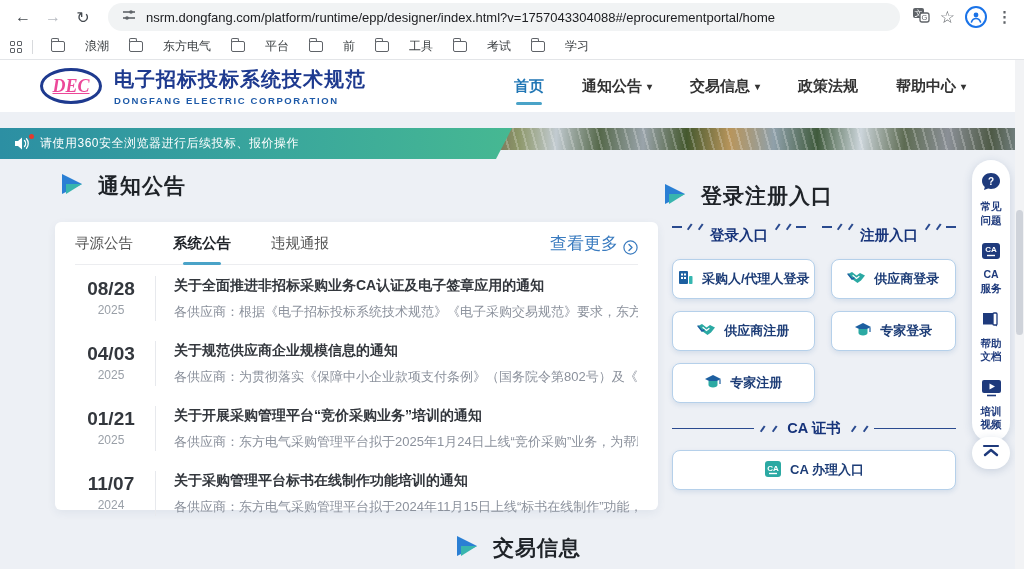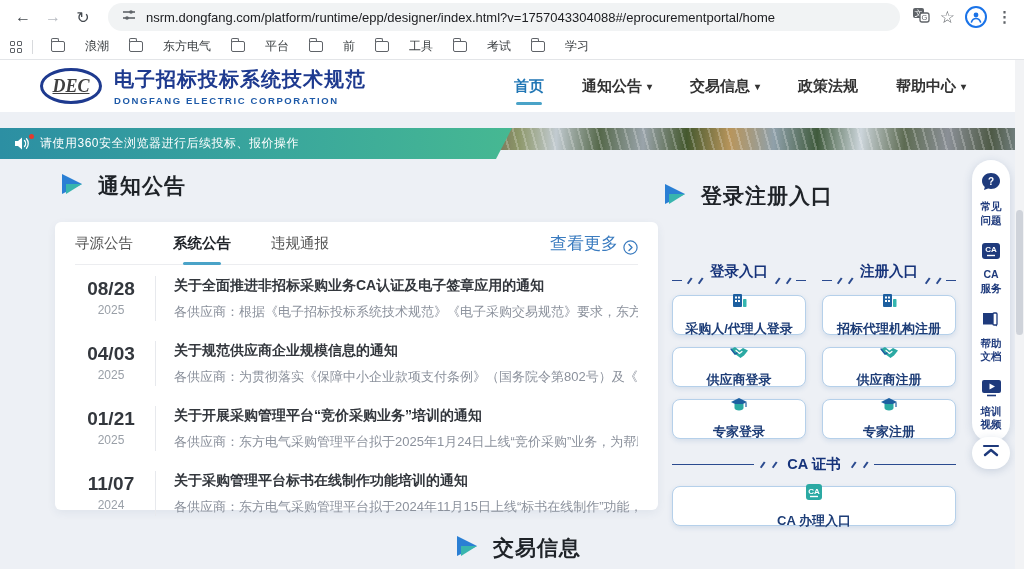--- a/index.html
+++ b/index.html
@@ -18,21 +18,21 @@
   .bm-sep { width:1px; height:14px; background:#d8dadd; margin:0 6px; }
   .bm-item { display:flex; align-items:center; gap:20px; font-size:12px; color:#3c4043; padding:2px 8px; border-radius:4px; }
   .folder-ic { width:14px; height:11px; border:1.4px solid #5f6368; border-radius:2px; position:relative; }
   .folder-ic::before { content:""; position:absolute; top:-4px; left:-1px; width:6px; height:3px; border:1.4px solid #5f6368; border-bottom:none; border-radius:2px 2px 0 0; }
   .apps-grid { display:grid; grid-template-columns:5px 5px; grid-template-rows:5px 5px; gap:2px; }
   .apps-grid i { background:transparent; border:1.5px solid #5f6368; border-radius:1px; }
 
   
   .site-header { position:absolute; top:60px; left:0; width:1024px; height:52px; background:#fff; display:flex; align-items:center; justify-content:space-between; padding:0 58px 0 40px; z-index:40; }
   .brand { display:flex; align-items:center; gap:12px; }
-  .dec-oval { width:62px; height:36px; border:3px solid #1e3a8f; border-radius:50%; display:flex; align-items:center; justify-content:center; color:#404040; font-family:"Liberation Serif", serif; font-style:italic; font-weight:bold; font-size:18px;text-decoration:underline; }
+  .dec-oval { width:62px; height:36px; border:3px solid #1e3a8f; border-radius:50%; display:flex; align-items:center; justify-content:center; color:#ec4899; font-family:"Liberation Serif", serif; font-style:italic; font-weight:bold; font-size:18px;text-decoration:underline; }
   .brand-cn { font-size:20px; font-weight:bold; color:#1e3a8f; letter-spacing:1px; }
   .brand-en { font-size:9.5px; font-weight:bold; color:#1e5aa8; letter-spacing:1.6px; margin-top:2px; }
   .main-nav { display:flex; align-items:center; gap:38px; }
   .nav-item { font-size:15px; font-weight:bold; color:#333; display:flex; align-items:center; gap:5px; cursor:pointer; }
   .nav-item .caret { font-size:10px; color:#333; }
   .nav-item.active { color:#2277b5; position:relative; }
   .nav-item.active::after { content:""; position:absolute; left:2px; bottom:-9px; width:26px; height:2.5px; background:#4aa3c8; border-radius:2px; }
 
   
   .banner { position:absolute; top:128px; left:0; width:1024px; height:31px; z-index:30; }
@@ -62,26 +62,26 @@
   .n-date-col { width:60px; flex:0 0 60px; text-align:center; padding-top:2px; }
   .n-date { font-size:19px; font-weight:bold; color:#33373d; }
   .n-year { font-size:12px; color:#9aa0a8; margin-top:3px; }
   .n-body { border-left:1px solid #e7e9ed; margin-left:14px; padding-left:18px; flex:1; min-width:0; }
   .n-title { font-size:14px; font-weight:bold; color:#33373d; margin-top:1px; white-space:nowrap; overflow:hidden; cursor:pointer; }
   .n-desc { font-size:13px; color:#8b919c; margin-top:8px; white-space:nowrap; overflow:hidden; }
 
   
   .login-panel { position:absolute; left:672px; top:226px; width:284px; z-index:10; }
   .sub-hdr-row { display:flex; gap:16px; margin-bottom:14px; }
-  .sub-hdr { flex:1; display:flex; align-items:flex-end; justify-content:center; gap:4px;margin-top:36px; }
+  .sub-hdr { flex:1; display:flex; align-items:flex-start; justify-content:center; gap:4px; }
   .sub-hdr .lbl { font-size:14.5px; font-weight:bold; color:#16337a; white-space:nowrap; padding:0 2px; }
   .d-line { height:1.5px; background:#2a4a8f; flex:1; max-width:46px; }
   .sl { width:7px; height:1.5px; background:#2a4a8f; transform:rotate(-55deg); }
   .btn-grid { display:grid; grid-template-columns:1fr 1fr; column-gap:16px; row-gap:12px; }
-  .portal-btn { height:40px; background:#fff; border:1px solid #b5d0ea; border-radius:8px; box-shadow:0 2px 5px rgba(40,90,160,.13); display:flex; align-items:center; justify-content:center; gap:8px; font-size:13px; color:#1d3d77; font-weight:bold; cursor:pointer; padding:0 4px; white-space:nowrap;flex-direction:column; }
+  .portal-btn { height:40px; background:#fff; border:1px solid #b5d0ea; border-radius:8px; box-shadow:0 2px 5px rgba(40,90,160,.13); display:flex; align-items:center; justify-content:center; gap:8px; font-size:13px; color:#1d3d77; font-weight:bold; cursor:pointer; padding:0 4px; white-space:nowrap; }
   .ca-hdr { display:flex; align-items:center; justify-content:center; gap:5px; margin:16px 0 12px; }
   .ca-hdr .d-line { max-width:none; }
   .ca-hdr .lbl { font-size:14.5px; font-weight:bold; color:#16337a; white-space:nowrap; padding:0 4px; }
   .ca-btn { width:100%; }
 
   
   .trade-hdr { left:455px; top:534px; }
 
   
   .side-tools { position:absolute; right:14px; top:160px; width:38px; background:#fff; border-radius:19px; box-shadow:0 2px 10px rgba(40,70,120,.18); padding:12px 0 10px; display:flex; flex-direction:column; align-items:center; gap:15px; z-index:45; }
@@ -329,31 +329,20 @@
             <rect x="2" y="2" width="9" height="13" rx="1" fill="#1d5fa0"></rect>
             <rect x="4" y="4.5" width="2" height="2" fill="#fff"></rect>
             <rect x="7" y="4.5" width="2" height="2" fill="#fff"></rect>
             <rect x="4" y="8" width="2" height="2" fill="#fff"></rect>
             <rect x="7" y="8" width="2" height="2" fill="#fff"></rect>
             <rect x="12" y="7" width="3.5" height="8" rx="0.8" fill="#35b6b0"></rect>
           </svg></span>
       <span>采购人/代理人登录</span>
     </div>
     <div class="portal-btn">
-      <span><svg width="17" height="17" viewBox="0 0 17 17">
-            <rect x="2" y="2" width="9" height="13" rx="1" fill="#1d5fa0"></rect>
-            <rect x="4" y="4.5" width="2" height="2" fill="#fff"></rect>
-            <rect x="7" y="4.5" width="2" height="2" fill="#fff"></rect>
-            <rect x="4" y="8" width="2" height="2" fill="#fff"></rect>
-            <rect x="7" y="8" width="2" height="2" fill="#fff"></rect>
-            <rect x="12" y="7" width="3.5" height="8" rx="0.8" fill="#35b6b0"></rect>
-          </svg></span>
-      <span>招标代理机构注册</span>
-    </div>
-    <div class="portal-btn">
       <span><svg width="19" height="15" viewBox="0 0 19 15">
             <path d="M1 4l4-2 4.5 3.5L13 3l5 2.5-4 5-3.5 2.5L5 9z" fill="#2ba9a3"></path>
             <path d="M6 5.5l3.5 3 2.5-2" fill="none" stroke="#fff" stroke-width="1.2" stroke-linecap="round"></path>
             <path d="M1 4l4 5 2-1" fill="none" stroke="#1d5fa0" stroke-width="1.4" stroke-linecap="round"></path>
           </svg></span>
       <span>供应商登录</span>
     </div>
     <div class="portal-btn">
       <span><svg width="19" height="15" viewBox="0 0 19 15">
             <path d="M1 4l4-2 4.5 3.5L13 3l5 2.5-4 5-3.5 2.5L5 9z" fill="#2ba9a3"></path>

